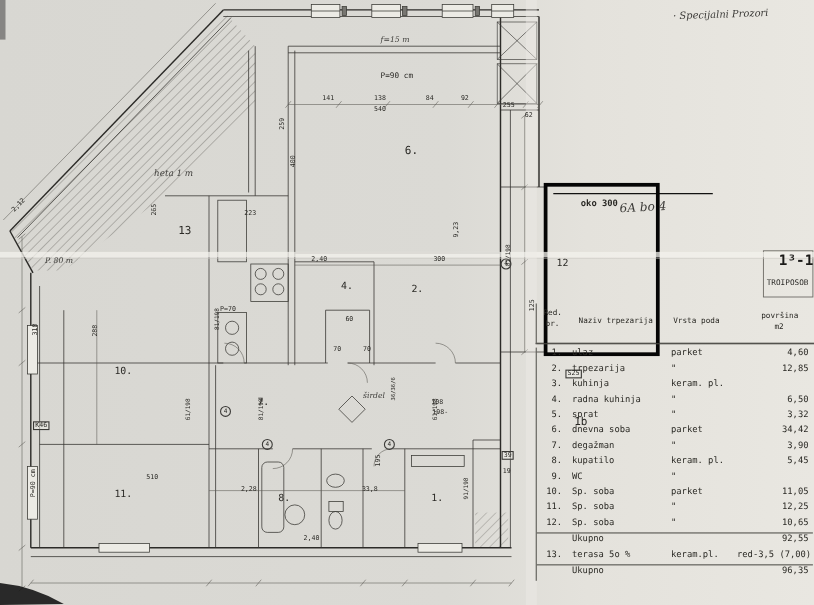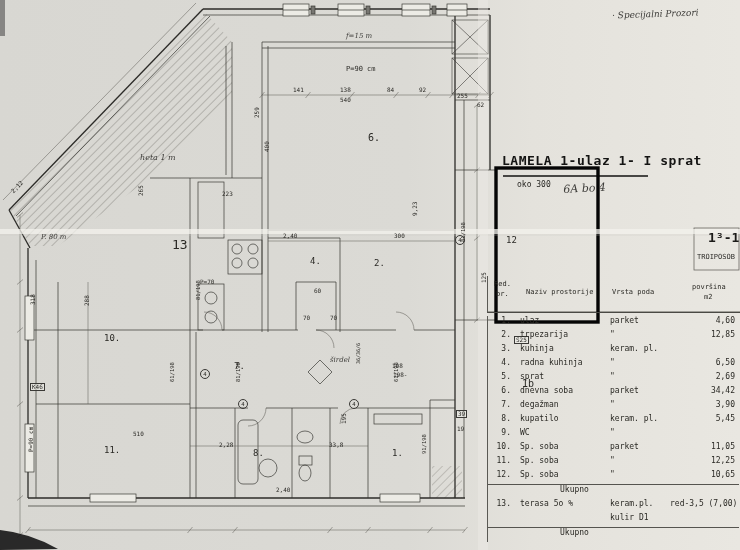--- a/index.html
+++ b/index.html
@@ -22,21 +22,21 @@
   .aptcode{position:absolute;left:708px;top:230px;font:bold 13px "DejaVu Sans Mono",monospace;color:#1b1a18;}
   .apttype{position:absolute;left:697px;top:253px;font:7px "DejaVu Sans Mono",monospace;
            color:#2b2a27;white-space:nowrap;}
   
   #sched-head{position:absolute;left:487px;top:276px;width:253px;height:36px;
               border-left:1px solid #5a5954;border-bottom:1px solid #4a4944;}
   .th{position:absolute;font:7px "DejaVu Sans Mono",monospace;color:#2a2924;white-space:nowrap;}
   #rows{position:absolute;left:487px;top:316px;width:251px;border-left:1px solid #5a5954;}
   .trow{display:grid;grid-template-columns:26px 96px 60px 1fr;height:14px;line-height:14px;
         font:8px "DejaVu Sans Mono",monospace;color:#2a2924;}
-  .trow.rule{border-top:1px solid #55544f;gap:40px;}
+  .trow.rule{border-top:1px solid #55544f;}
   .c-no{text-align:right;padding-right:3px;}
   .c-name{padding-left:6px;white-space:nowrap;}
   .c-floor{white-space:nowrap;}
   .c-area{text-align:right;padding-right:4px;white-space:nowrap;}
 </style>
 </head>
 <body>
 
 <div id="page">
 
@@ -196,21 +196,21 @@
       <span class="pl" style="left: 387px; top: 87px;">84</span>
       <span class="pl" style="left: 419px; top: 87px;">92</span>
       <span class="pl" style="left: 340px; top: 97px;">540</span>
       <span class="pl" style="left: 457px; top: 93px;">255</span>
       <span class="pl" style="left: 477px; top: 102px;">62</span>
       <span class="pl" style="left: 254px; top: 118px; transform: rotate(-90deg);">259</span>
       <span class="pl" style="left: 264px; top: 152px; transform: rotate(-90deg);">400</span>
       <span class="pl" style="left: 368px; top: 133px; font-size: 10px;">6.</span>
       <span class="pl hand" style="left: 140px; top: 154px; font-size: 8px;">heta 1 m</span>
       <span class="pl" style="left: 222px; top: 191px;">223</span>
-      <span class="pl" style="left: 172px; top: 206px; font-size: 13px; margin-top: 32px;">13</span>
+      <span class="pl" style="left: 162px; top: 206px; font-size: 10px;">13</span>
       <span class="pl" style="left: 138px; top: 196px; transform: rotate(-90deg);">265</span>
       <span class="pl" style="left: 10px; top: 190px; transform: rotate(-46deg);">2,12</span>
       <span class="pl hand" style="left: 41px; top: 234px; font-size: 7px;">P. 80 m</span>
       <span class="pl" style="left: 30px; top: 305px; transform: rotate(-90deg);">318</span>
       <span class="pl" style="left: 84px; top: 306px; transform: rotate(-90deg);">288</span>
       <span class="pl" style="left: 412px; top: 216px; transform: rotate(-90deg);">9,23</span>
       <span class="pl" style="left: 394px; top: 233px;">300</span>
       <span class="pl" style="left: 283px; top: 233px;">2,40</span>
       <span class="pl" style="left: 310px; top: 257px; font-size: 9px;">4.</span>
       <span class="pl" style="left: 374px; top: 259px; font-size: 9px;">2.</span>
@@ -232,44 +232,43 @@
       <span class="pl" style="left: 28px; top: 452px; transform: rotate(-90deg);">P=90 cm</span>
       <span class="pl" style="left: 133px; top: 431px;">510</span>
       <span class="pl" style="left: 104px; top: 446px; font-size: 9px;">11.</span>
       <span class="pl" style="left: 219px; top: 442px;">2,28</span>
       <span class="pl" style="left: 253px; top: 449px; font-size: 9px;">8.</span>
       <span class="pl" style="left: 341px; top: 424px; transform: rotate(-90deg);">195</span>
       <span class="pl" style="left: 329px; top: 442px;">33,8</span>
       <span class="pl" style="left: 392px; top: 449px; font-size: 9px;">1.</span>
       <span class="pl" style="left: 422px; top: 454px; font-size: 5.5px; transform: rotate(-90deg);">91/198</span>
       <span class="pl" style="left: 276px; top: 487px;">2,40</span>
-      <span class="pl" style="left: 517px; top: 181px; font-size: 8px;">oko 300</span>
+      <span class="pl" style="left: 528px; top: 181px; font-size: 8px; font-weight: bold;">oko 300</span>
       <span class="pl hand" style="left: 563px; top: 184px; font-size: 11px; transform: rotate(-3deg);">6A bo 4</span>
       <span class="pl" style="left: 506px; top: 236px; font-size: 9px;">12</span>
       <span class="pl" style="left: 461px; top: 242px; font-size: 5.5px; transform: rotate(-90deg);">81/198</span>
       <span class="pl" style="left: 481px; top: 283px; transform: rotate(-90deg);">125</span>
       <span class="pl boxed" style="left: 514px; top: 336px;">S25</span>
       <span class="pl" style="left: 522px; top: 379px; font-size: 10px;">1b</span>
       <span class="pl boxed" style="left: 456px; top: 410px;">39</span>
       <span class="pl" style="left: 457px; top: 426px;">19</span>
       <span class="pl circ" style="left: 200px; top: 369px;">4</span>
       <span class="pl circ" style="left: 238px; top: 399px;">4</span>
       <span class="pl circ" style="left: 349px; top: 399px;">4</span>
       <span class="pl circ" style="left: 455px; top: 235px;">4</span>
     </div>
 
   <div class="handnote">· Specijalni Prozori</div>
-  <div class="title">LAMELA 1-ulaz 1- I sprat</div>
   <div class="aptcode">1³-1</div>
   <div class="apttype">TROIPOSOB</div>
 
   <div id="sched-head">
     <span class="th" style="left:6px;top:4px">Red.</span>
     <span class="th" style="left:8px;top:14px">br.</span>
-    <span class="th" style="left:38px;top:12px">Naziv prostorije</span>
+    <span class="th" style="left:38px;top:12px">Naziv trpezarija</span>
     <span class="th" style="left:124px;top:12px">Vrsta poda</span>
     <span class="th" style="left:204px;top:7px">površina</span>
     <span class="th" style="left:216px;top:17px">m2</span>
   </div>
 
   <div id="rows">
       <div class="trow">
         <span class="c-no">1.</span>
         <span class="c-name">ulaz</span>
         <span class="c-floor">parket</span>
@@ -290,21 +289,21 @@
       <div class="trow">
         <span class="c-no">4.</span>
         <span class="c-name">radna kuhinja</span>
         <span class="c-floor">"</span>
         <span class="c-area">6,50</span>
       </div>
       <div class="trow">
         <span class="c-no">5.</span>
         <span class="c-name">sprat</span>
         <span class="c-floor">"</span>
-        <span class="c-area">2,69</span>
+        <span class="c-area">3,32</span>
       </div>
       <div class="trow">
         <span class="c-no">6.</span>
         <span class="c-name">dnevna soba</span>
         <span class="c-floor">parket</span>
         <span class="c-area">34,42</span>
       </div>
       <div class="trow">
         <span class="c-no">7.</span>
         <span class="c-name">degažman</span>
@@ -346,26 +345,20 @@
         <span class="c-name">Ukupno</span>
         <span class="c-floor"></span>
         <span class="c-area">92,55</span>
       </div>
       <div class="trow">
         <span class="c-no">13.</span>
         <span class="c-name">terasa 5o %</span>
         <span class="c-floor">keram.pl.</span>
         <span class="c-area">red-3,5 (7,00)</span>
       </div>
-      <div class="trow">
-        <span class="c-no"></span>
-        <span class="c-name"></span>
-        <span class="c-floor">kulir  D1</span>
-        <span class="c-area"></span>
-      </div>
       <div class="trow rule">
         <span class="c-no"></span>
         <span class="c-name">Ukupno</span>
         <span class="c-floor"></span>
         <span class="c-area">96,35</span>
       </div>
     </div>
 
 </div>
 

